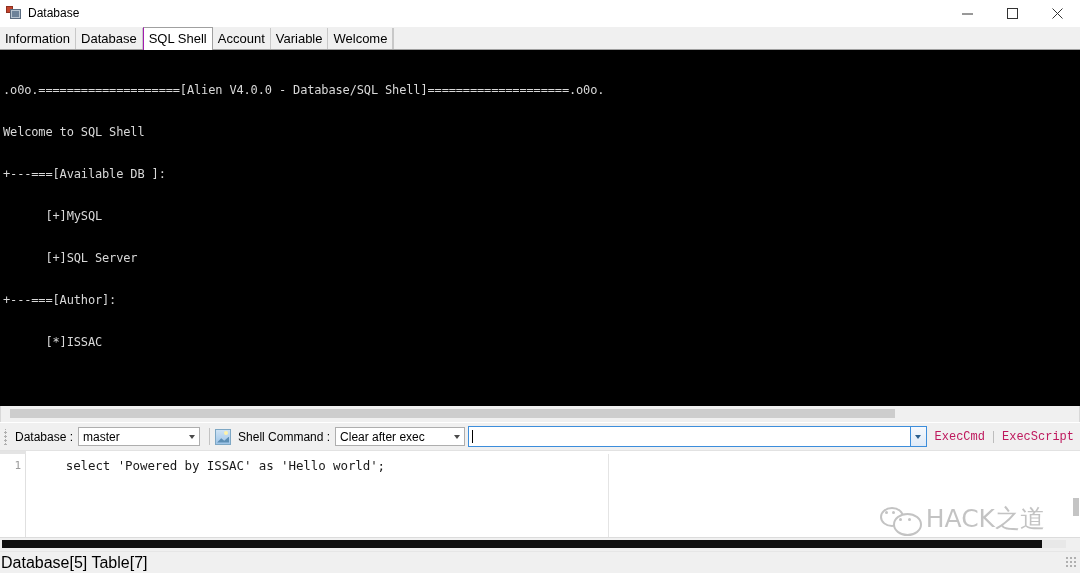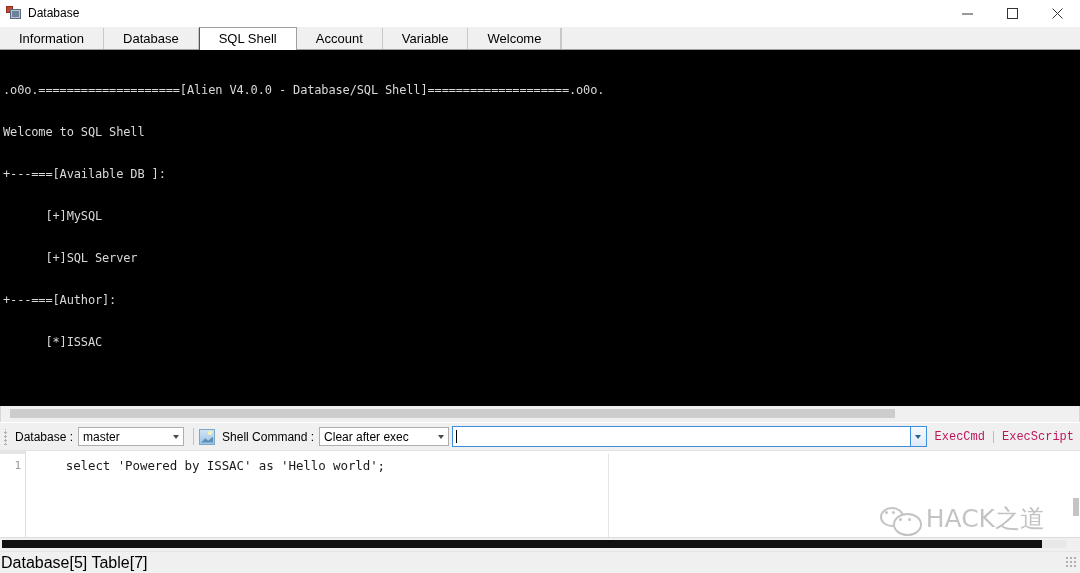--- a/index.html
+++ b/index.html
@@ -87,21 +87,21 @@
     background: #f0f0f0;
     display: flex;
     align-items: flex-end;
     flex: none;
     position: relative;
     border-bottom: 1px solid #a0a0a0;
   }
   .tab {
     height: 21px;
     line-height: 21px;
-    padding: 0 19px;
+    padding: 0 5px;
     font-size: 13px;
     color: #000000;
     background: #f0f0f0;
     border-right: 1px solid #c8c8c8;
     box-sizing: border-box;
     white-space: nowrap;
   }
   .tab.active {
     background: #ffffff;
     height: 23px;
@@ -213,21 +213,21 @@
     justify-content: center;
     flex: none;
   }
   .combo .arrow i {
     display: block;
     width: 0; height: 0;
     border-left: 3.5px solid transparent;
     border-right: 3.5px solid transparent;
     border-top: 4px solid #4a4a4a;
   }
-  .combo-db { width: 106px; margin-right: 4px; gap: 13px; }
+  .combo-db { width: 122px; margin-right: 4px; gap: 13px; }
   .combo-shell { width: 130px; margin-right: 3px; }
 
   .vsep {
     width: 1px;
     height: 17px;
     background: #c3c3c3;
     margin: 0 5px;
     flex: none;
   }
   .shell-icon {

